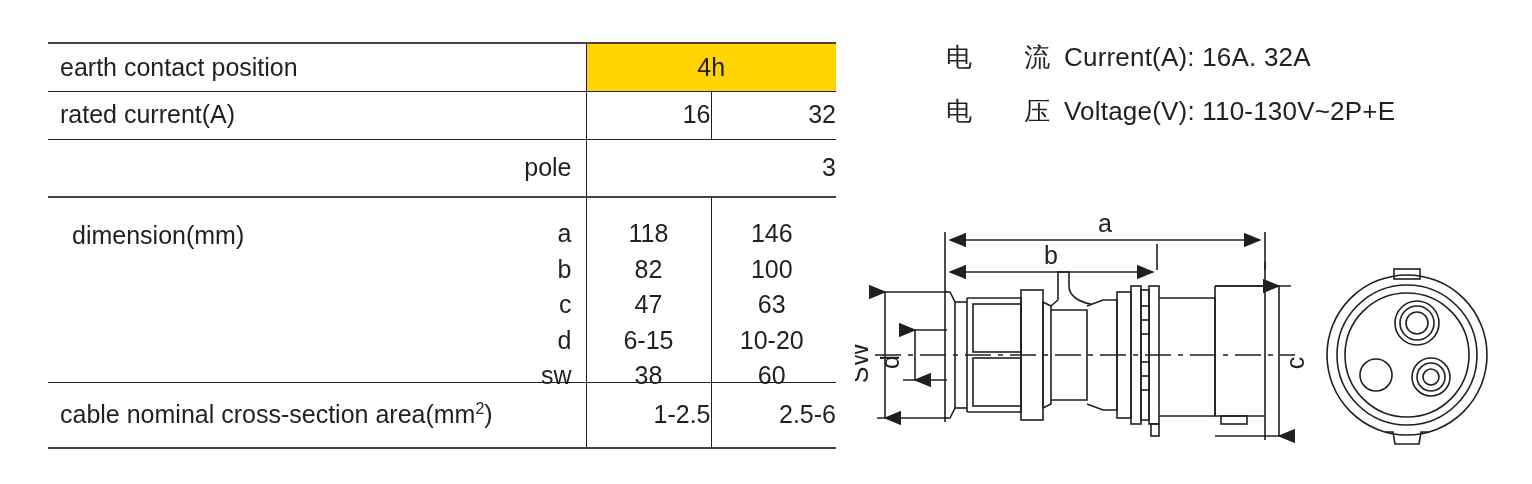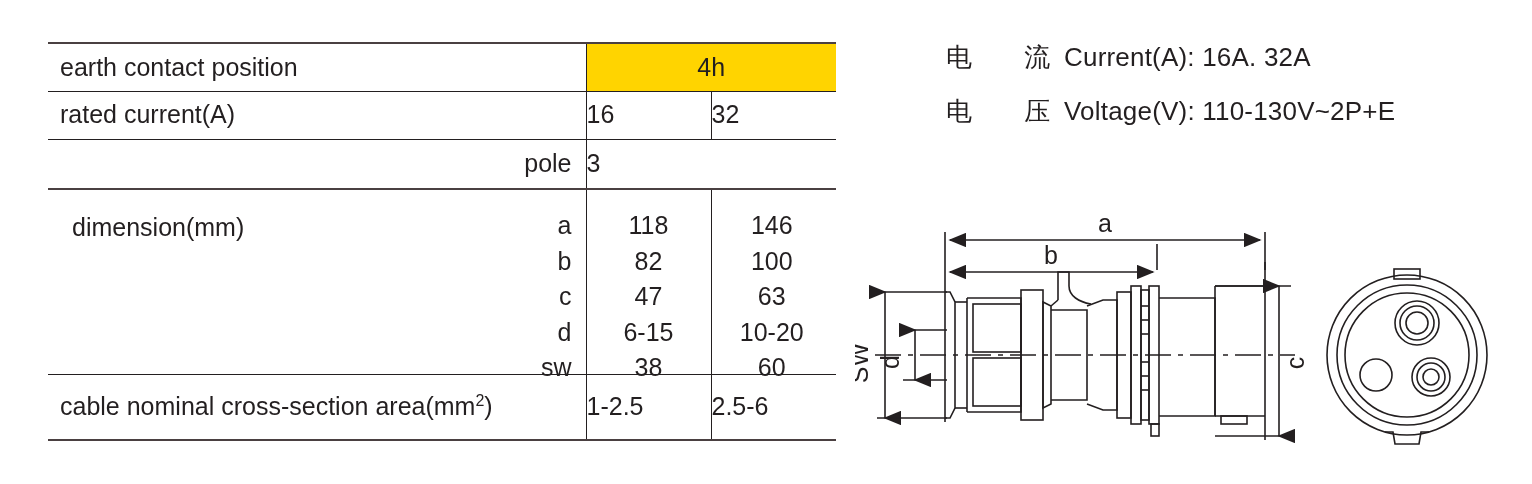--- a/index.html
+++ b/index.html
@@ -39,33 +39,33 @@
   .rule-top    { border-top: 2.5px solid #4a4041; }
   .rule-bottom { border-bottom: 2.5px solid #4a4041; }
   .rule-thin   { border-bottom: 1.8px solid #231f20; }
 
   .vdiv-left  { border-left: 1.8px solid #231f20; }
 
   .lbl {
     text-align: left;
     padding-left: 12px !important;
   }
-  .ctr { text-align: left; }
+  .ctr { text-align: right; }
   .rgt { text-align: right; padding-right: 14px !important; }
 
   .cell-yellow {
     background: #ffd400;
     text-align: center;
     font-size: 25px;
     margin-top: 20px;
   }
 
   .row-h1 { height: 48px; }
   .row-h2 { height: 48px; }
-  .row-h3 { height: 50px; }
+  .row-h3 { height: 58px; }
   .row-h4 { height: 185px; }
   .row-h5 { height: 66px; }
 
   .dimstack {
     display: flex;
     flex-direction: column;
     justify-content: center;
     line-height: 1.42;
     font-size: 25px;
   }

